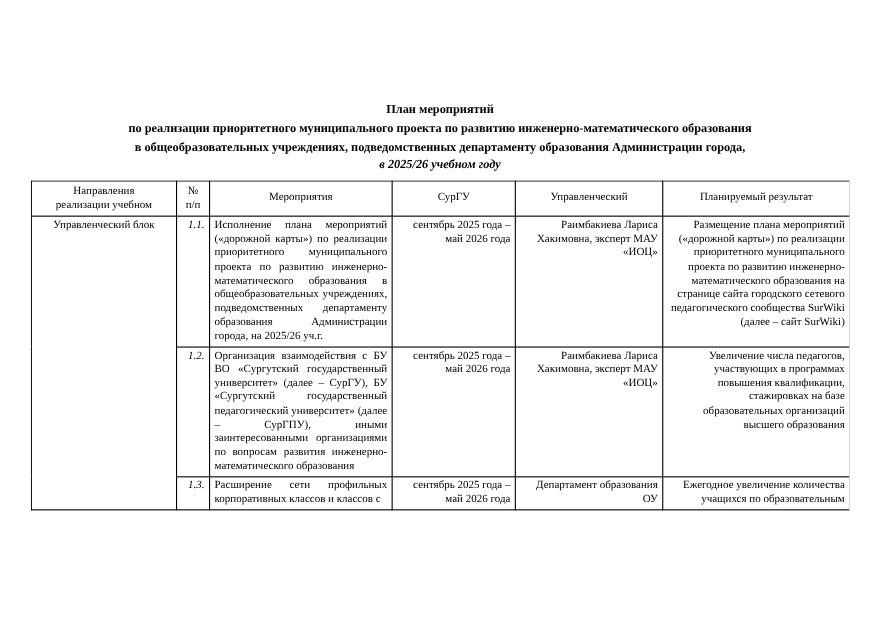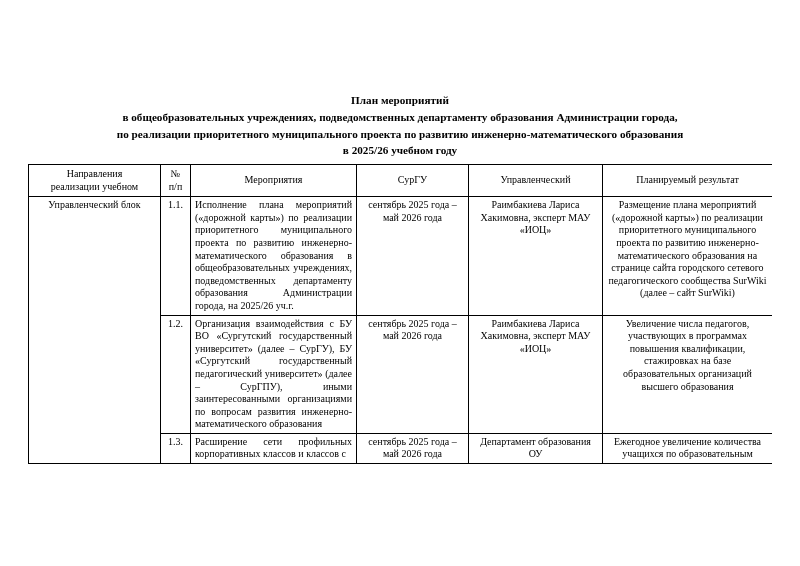--- a/index.html
+++ b/index.html
@@ -80,44 +80,45 @@
   col.c-term{ width: 112px; }
   col.c-resp{ width: 134px; }
   col.c-res { width: 170px; }
 
   td.dir {
     font-weight: normal;
     text-align: center;
     padding-top: 2px;
   }
   td.num {
-    text-align: center;
+    text-align: right;
     padding-top: 2px;
+    font-style: italic;
   }
   td.act {
     text-align: justify;
     text-justify: inter-word;
     hyphens: manual;
   }
   td.term,
   td.resp,
   td.res {
-    text-align: center;
+    text-align: right;
   }
 </style>
 </head>
 <body>
 
 <div class="page">
 
   <div class="doc-title">
     <span class="tline" style="font-size: 11.2px;">План мероприятий</span>
+    <span class="tline" style="font-size: 11.2px;">по реализации приоритетного муниципального проекта по развитию инженерно-математического образования</span>
     <span class="tline" style="font-size: 11.2px;">в общеобразовательных учреждениях, подведомственных департаменту образования Администрации города,</span>
-    <span class="tline" style="font-size: 11.2px;">по реализации приоритетного муниципального проекта по развитию инженерно-математического образования</span>
-    <span class="tline" style="font-size: 11.2px;">в 2025/26 учебном году</span>
+    <span class="tline" style="font-size: 11.2px; font-style: italic;">в 2025/26 учебном году</span>
   </div>
 
   <div class="tbl-wrap">
     <table class="plan">
       <colgroup>
         <col class="c-dir">
           <col class="c-num">
           <col class="c-act">
         <col class="c-term">
           <col class="c-resp">

